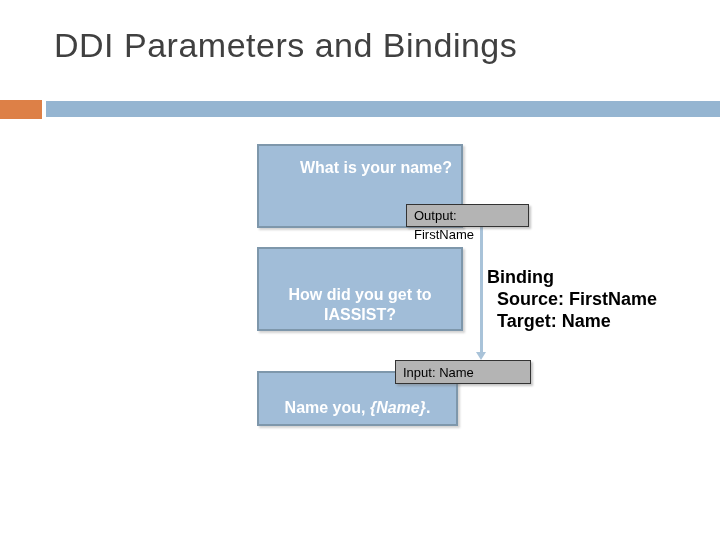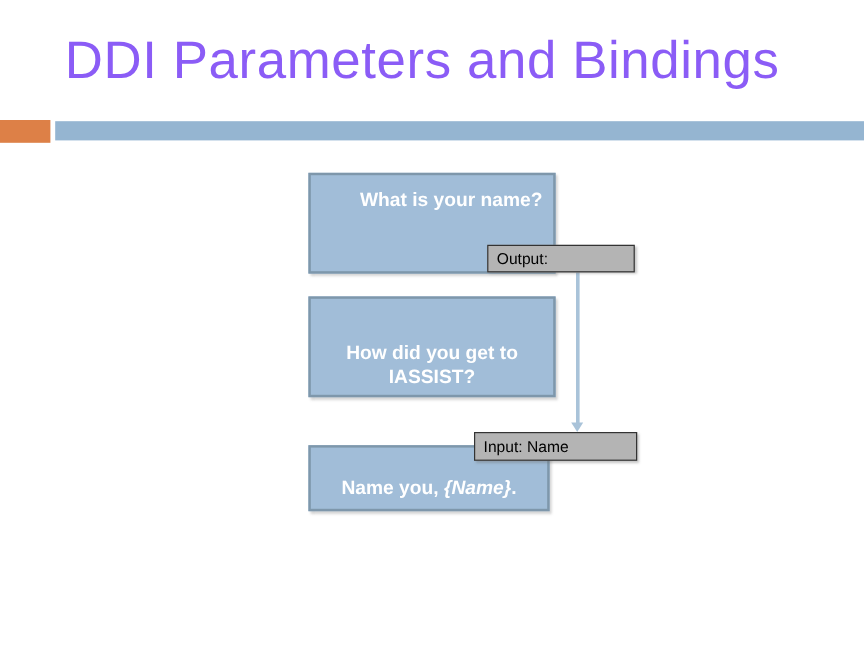--- a/index.html
+++ b/index.html
@@ -10,23 +10,23 @@
     background: #ffffff;
     overflow: hidden;
     font-family: "Liberation Sans", sans-serif;
     margin: 0 auto;
   }
   
   .title {
     position: absolute;
     left: 54px;
     top: 26px;
-    font-size: 44px;
+    font-size: 34px;
     font-weight: 400;
-    color: #8b5cf6;
+    color: #404040;
     letter-spacing: 0.5px;
     white-space: nowrap;
   }
   
   .accent-orange {
     position: absolute;
     left: 0; top: 100px;
     width: 42px; height: 19px;
     background: #DD8047;
   }
@@ -116,29 +116,35 @@
 
   <div class="accent-orange"></div>
   <div class="accent-bar"></div>
 
   <div class="qbox" id="box-q1">
     <span>What is your name?</span>
   </div>
 
   <div class="tag" id="tag-output">
     <span class="tag-line">Output:</span>
+    <span class="tag-line">FirstName</span>
   </div>
 
   <div class="connector-line"></div>
   <div class="connector-head"></div>
 
   <div class="qbox" id="box-q2">
     <div class="wrap">How did you get to IASSIST?</div>
   </div>
 
+  <div class="binding">
+    <div>Binding</div>
+    <div class="indent">Source: FirstName</div>
+    <div class="indent">Target: Name</div>
+  </div>
 
   <div class="tag" id="tag-input">
     <span>Input: Name</span>
   </div>
 
   <div class="qbox" id="box-q3">
     <span>Name you, </span><span class="var-italic">{Name}</span><span>.</span>
   </div>
 
 </div>

